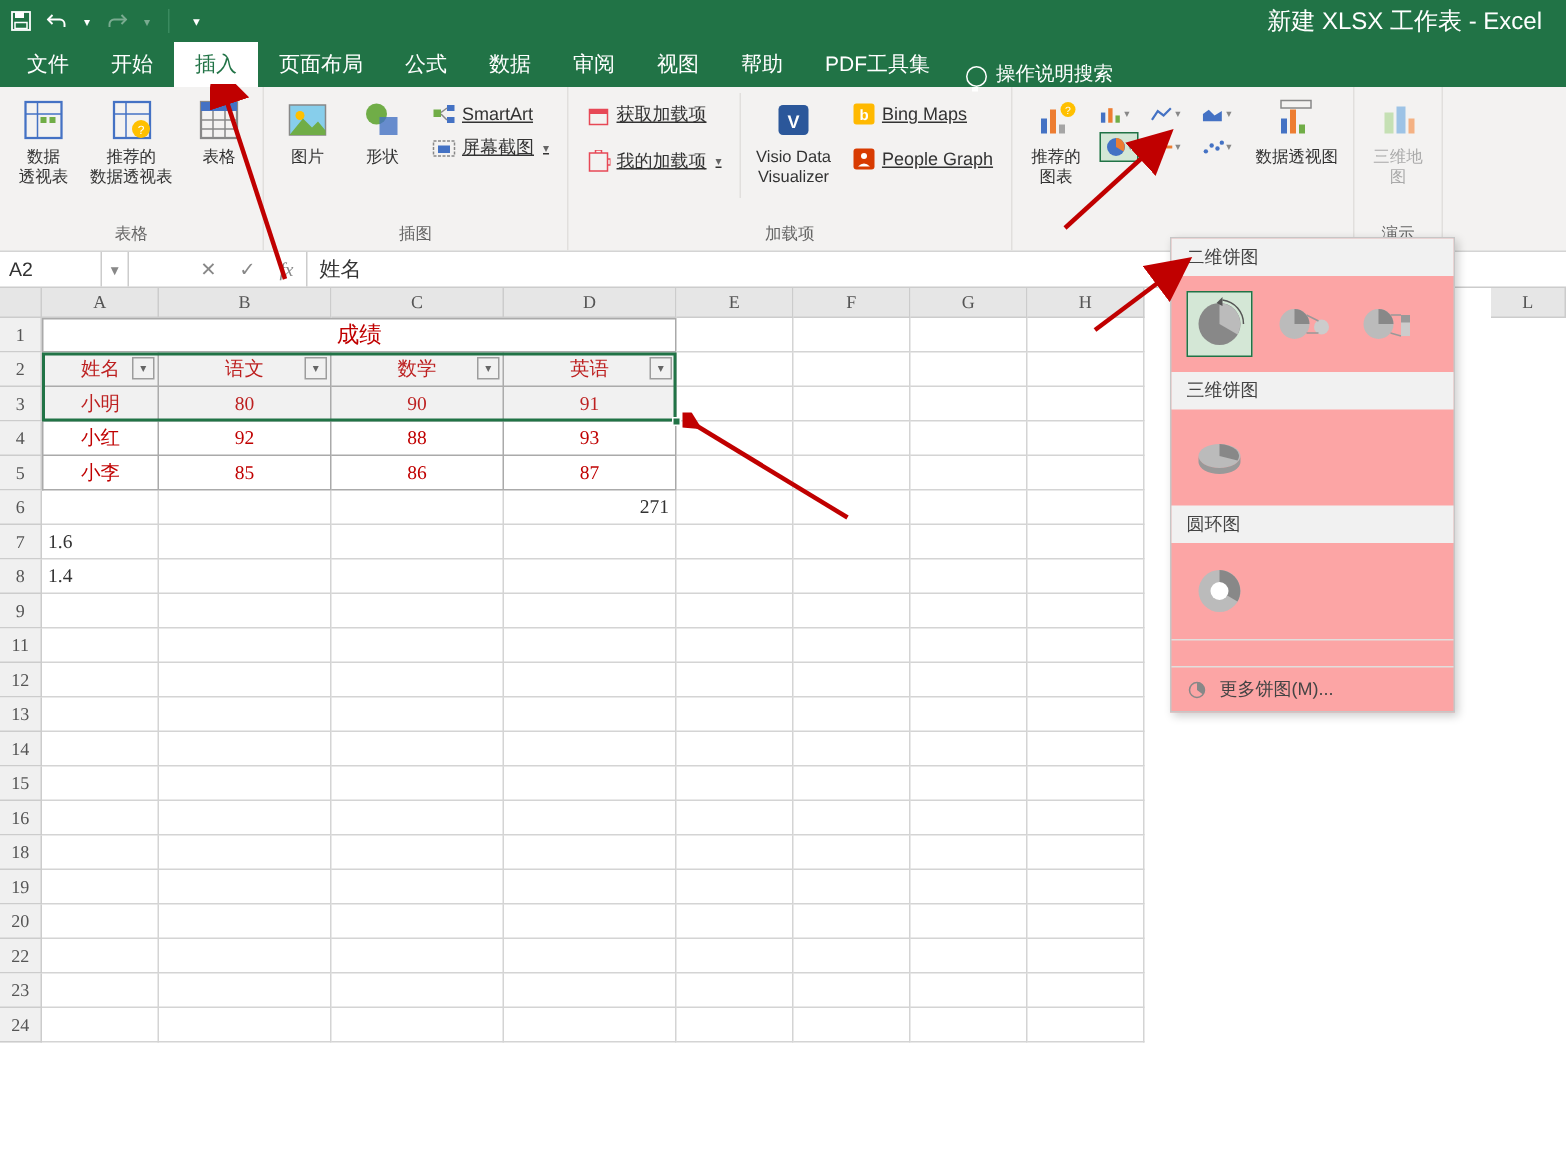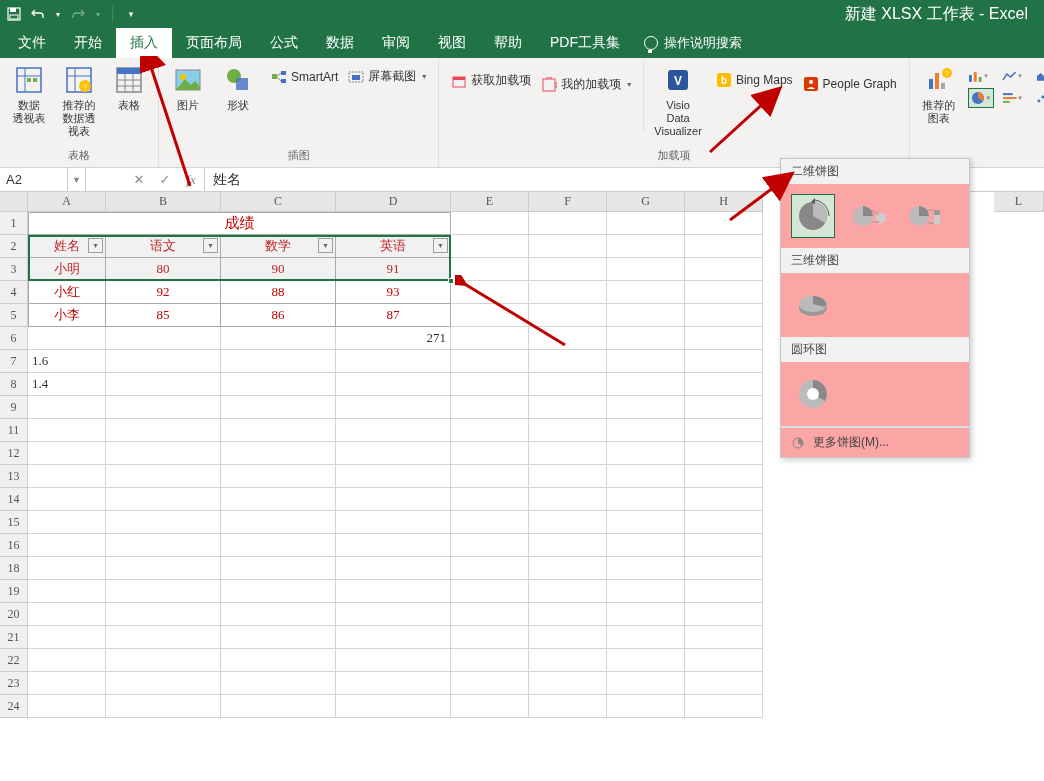--- a/index.html
+++ b/index.html
@@ -9,37 +9,37 @@
   .titlebar { height: 28px; background: #217346; display: flex; align-items: center; padding: 0 6px; color: #fff; }
   .qat { display: flex; align-items: center; gap: 8px; }
   .qat-icon { width: 16px; height: 16px; display: flex; align-items: center; justify-content: center; color: #fff; font-size: 13px; }
   .qat-sep { width: 1px; height: 16px; background: #3a8a5f; margin: 0 2px; }
   .title-text { flex: 1; text-align: right; padding-right: 10px; font-size: 16px; }
 
   
   .ribbon-tabs { height: 30px; background: #217346; display: flex; align-items: stretch; padding-left: 4px; gap: 0; color: #fff; }
   .tab { padding: 0 14px; display: flex; align-items: center; font-size: 14px; cursor: pointer; }
   .tab.active { background: #fff; color: #217346; }
-  .tell-me { display: flex; align-items: center; gap: 6px; padding: 0 10px; }
+  .tell-me { display: flex; align-items: flex-end; gap: 6px; padding: 0 10px; }
   .bulb { width: 14px; height: 14px; border: 1.5px solid #fff; border-radius: 50%; position: relative; }
   .bulb:after { content: ""; position: absolute; width: 4px; height: 3px; background: #fff; bottom: -4px; left: 3px; }
 
   
   .ribbon { height: 110px; background: #f3f2f1; border-bottom: 1px solid #d4d4d4; display: flex; }
   .group { border-right: 1px solid #e1dfdd; padding: 4px 8px 0 8px; display: flex; flex-direction: column; align-items: center; justify-content: space-between; }
   .group-content { display: flex; align-items: flex-start; gap: 8px; flex: 1; }
   .group-label { font-size: 11px; color: #666; text-align: center; padding: 2px 0 4px 0; width: 100%; }
   .big-btn { display: flex; flex-direction: column; align-items: center; gap: 3px; min-width: 42px; cursor: pointer; padding: 2px; }
   .big-btn .ico { width: 32px; height: 32px; display: flex; align-items: center; justify-content: center; }
   .big-btn .lbl { font-size: 11px; text-align: center; line-height: 13px; color: #333; }
   .big-btn.disabled .lbl { color: #aaa; }
 
   .small-row { display: flex; align-items: center; gap: 4px; font-size: 12px; padding: 2px 4px; cursor: pointer; white-space: nowrap;}
   .small-row .ico { width: 16px; height: 16px; display: flex; align-items: center; justify-content: center; }
-  .vstack { display: flex; flex-direction: row; gap: 2px; }
+  .vstack { display: flex; flex-direction: column; gap: 2px; text-decoration: underline; }
 
   .chart-mini-grid { display: grid; grid-template-columns: repeat(3, 26px); grid-template-rows: repeat(3, 20px); gap: 2px 8px; align-items: center; }
   .chart-mini { width: 20px; height: 14px; display:flex; align-items:center; justify-content:center; color:#888;}
   .chart-mini .dd { font-size: 7px; margin-left:1px; }
 
   
   .formula-bar { height: 24px; border-bottom: 1px solid #ccc; display: flex; align-items: stretch; }
   .name-box { width: 68px; border-right: 1px solid #ccc; display: flex; align-items: center; padding: 0 6px; font-size: 13px;}
   .nb-dd { width: 18px; border-right: 1px solid #ccc; display:flex; align-items:center; justify-content:center; color:#888; font-size:9px;}
   .fb-btn { width: 26px; display: flex; align-items: center; justify-content: center; color: #888; border-right: 0; font-size: 13px;}
@@ -65,21 +65,21 @@
   .filter-btn { position: absolute; right: 2px; top: 3px; width: 15px; height: 15px; border: 1px solid #999; background: #fff; display:flex; align-items:center; justify-content:center; font-size:8px; color:#555;}
   .sel-overlay { position: absolute; border: 2px solid #217346; pointer-events: none; background: rgba(180,180,180,0.18);}
   .sel-handle { position: absolute; width: 6px; height: 6px; background: #217346; border: 1px solid #fff; pointer-events:none;}
 
   
   .pie-menu { position: absolute; background: #fca5a5; border: 1px solid #c6c6c6; box-shadow: 2px 2px 6px rgba(0,0,0,0.2); width: 190px; z-index: 50; }
   .pie-menu .section-h { background: #f1f1f1; font-size: 12px; padding: 4px 10px; color: #444; }
   .pie-row { display: flex; gap: 12px; padding: 10px; }
   .pie-opt { width: 44px; height: 44px; display:flex; align-items:center; justify-content:center; cursor:pointer; }
   .pie-opt.hover { background: #d4e7d6; border: 1px solid #217346; }
-  .pie-menu-footer { border-top: 1px solid #e1dfdd; padding: 6px 10px; font-size: 12px; display:flex; align-items:center; gap:8px; cursor:pointer; color:#444;}
+  .pie-menu-footer { border-top: 1px solid #e1dfdd; padding: 6px 10px; font-size: 12px; display:flex; align-items:center; gap:8px; cursor:pointer; color:#444;margin-top:17px;}
   .sep-line { height:1px; background:#e1dfdd; }
 
   
   .arrow { position: absolute; pointer-events: none; z-index: 100;}
 
   
   svg { display: block; }
 </style>
 </head>
 <body>
@@ -606,31 +606,20 @@
         <div class="cell cB"></div>
         <div class="cell cC"></div>
         <div class="cell cD"></div>
         <div class="cell cRest"></div>
         <div class="cell cRest"></div>
         <div class="cell cRest"></div>
         <div class="cell cRest"></div>
       </div>
       <div class="row">
         <div class="row-h">20</div>
-        <div class="cell cA"></div>
-        <div class="cell cB"></div>
-        <div class="cell cC"></div>
-        <div class="cell cD"></div>
-        <div class="cell cRest"></div>
-        <div class="cell cRest"></div>
-        <div class="cell cRest"></div>
-        <div class="cell cRest"></div>
-      </div>
-      <div class="row">
-        <div class="row-h">21</div>
         <div class="cell cA"></div>
         <div class="cell cB"></div>
         <div class="cell cC"></div>
         <div class="cell cD"></div>
         <div class="cell cRest"></div>
         <div class="cell cRest"></div>
         <div class="cell cRest"></div>
         <div class="cell cRest"></div>
       </div>
       <div class="row">

